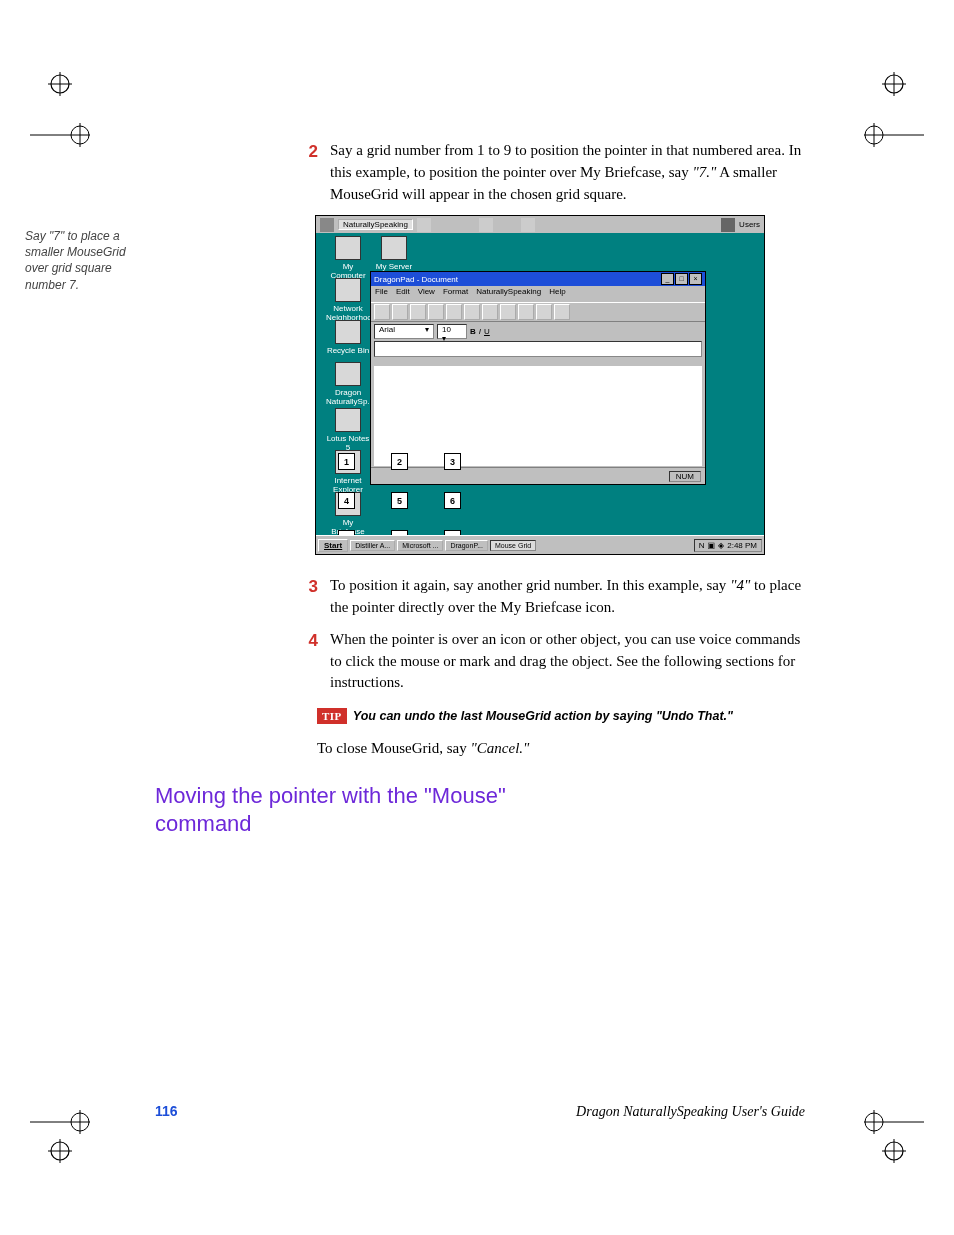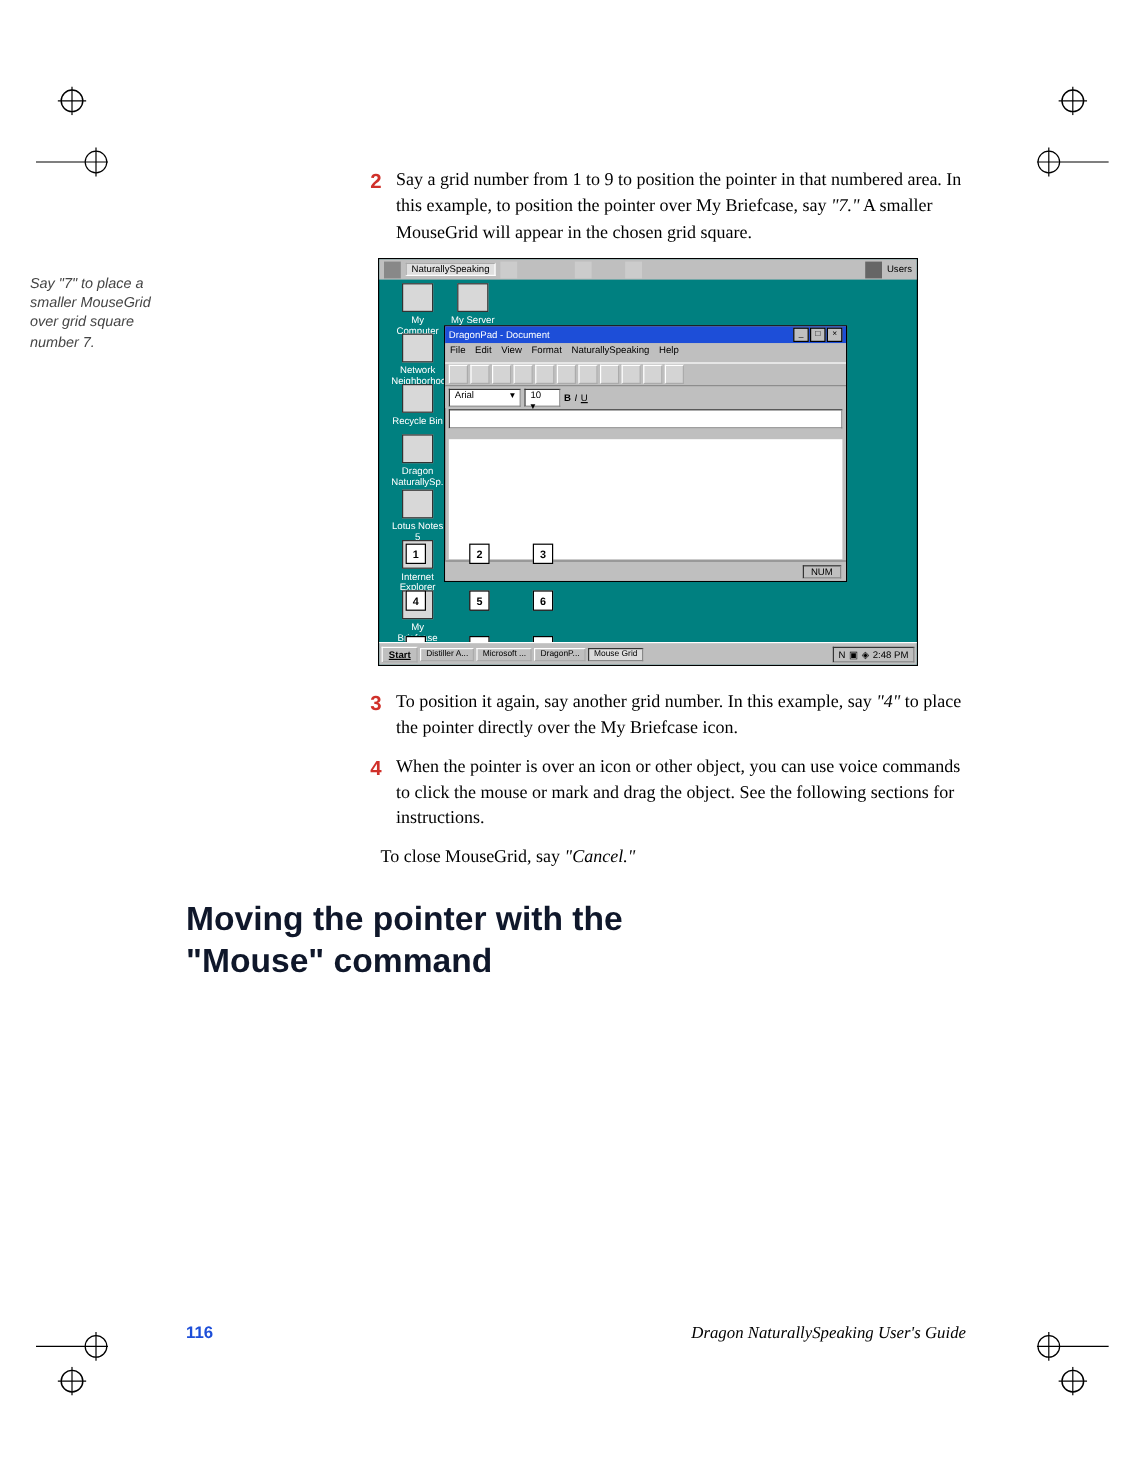--- a/index.html
+++ b/index.html
@@ -143,23 +143,23 @@
     display:inline-block; background:#d0302a; color:#fff;
     font-style: normal; font-weight:bold; font-size:11px;
     padding: 1px 5px; margin-right: 6px; letter-spacing:0.5px;
     font-family: Georgia, serif;
   }
   .plain-para {
     margin: 8px 0 18px 162px; font-size:15px; line-height:1.45;
   }
   .section-head {
     font-family: Arial, Helvetica, sans-serif;
-    color: #0f172a;
-    font-size: 28px;
-    font-weight: bold;
+    color: #6d28d9;
+    font-size: 22px;
+    font-weight: normal;
     line-height: 1.25;
     margin: 22px 0 10px 0;
     max-width: 400px;
   }
   .footer {
     position:absolute; bottom: 115px; left:155px; width:650px;
     display:flex; justify-content:space-between; align-items:baseline;
   }
   .page-num { font-family: Arial, Helvetica, sans-serif; font-weight:bold; font-size:14px; color:#1d4ed8;}
   .book-title { font-style: italic; font-size:14px; }
@@ -383,20 +383,23 @@
         <span>To position it again, say another grid number. In this example, say </span><span class="quoted">"4"</span><span> to place the pointer directly over the My Briefcase icon.</span>
       </div>
     </div>
 
     <div class="step">
       <div class="step-num">4</div>
       <div class="step-body">When the pointer is over an icon or other object, you can use voice commands to click the mouse or mark and drag the object. See the following sections for instructions.</div>
     </div>
   </div>
 
+  <div class="tip-row">
+    <span class="tip-badge">TIP</span><span>You can undo the last MouseGrid action by saying "Undo That."</span>
+  </div>
 
   <div class="plain-para">
     <span>To close MouseGrid, say </span><span class="quoted">"Cancel."</span>
   </div>
 
   <div class="section-head">Moving the pointer with the "Mouse" command</div>
 
 </div>
 
 <div class="footer">

